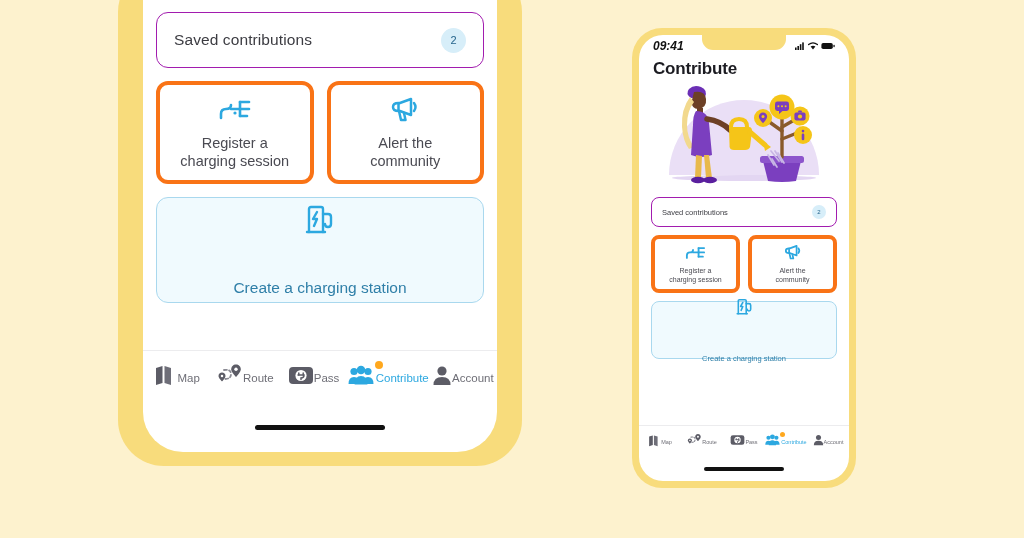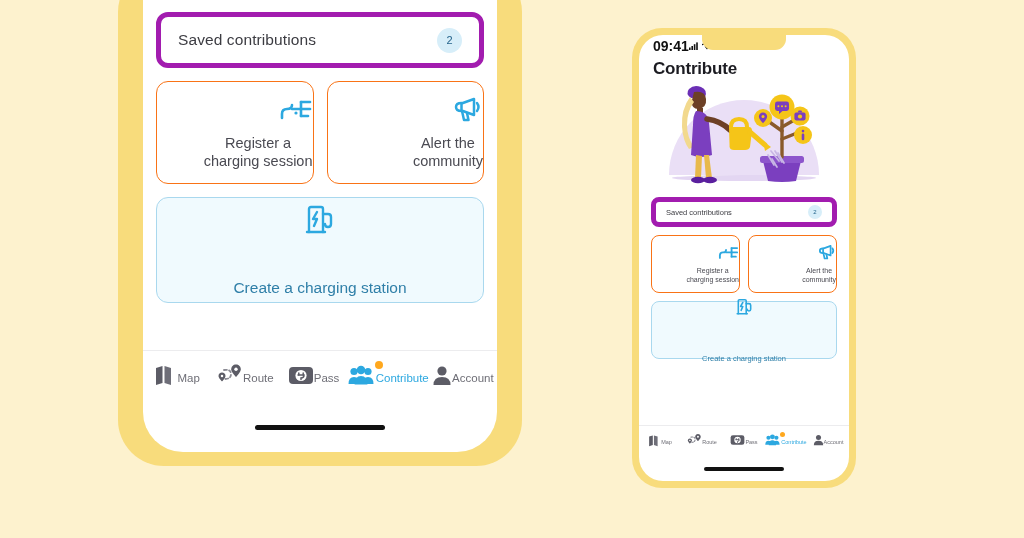--- a/index.html
+++ b/index.html
@@ -29,21 +29,21 @@
     overflow: hidden;
   }
   #phone-large-content {
     position: absolute; left: 0; top: 0; right: 0;
     padding: 12px 13px 0 13px;
   }
 
   
   .saved-card {
     background: #fff;
-    border: 5px solid #a21caf;
+    border: 1px solid #a21caf;
     border-radius: 12px;
     display: flex;
     align-items: center;
     justify-content: space-between;
   }
   #lg-saved { height: 56px; padding: 0 17px; margin-bottom: 13px; }
   #lg-saved .saved-label { font-size: 15.5px; color: #3C3C42; letter-spacing: .1px; }
   .badge {
     background: #D7EEF9;
     color: #26658C;
@@ -51,24 +51,24 @@
     display: flex; align-items: center; justify-content: center;
     font-size: 11px;
   }
   #lg-saved .badge { width: 25px; height: 25px; }
 
   
   .duo-row { display: flex; gap: 13px; }
   .action-card {
     flex: 1;
     background: #fff;
-    border: 1px solid #f97316;
+    border: 4px solid #f97316;
     border-radius: 12px;
     display: flex; flex-direction: column;
-    align-items: flex-end; justify-content: center;
+    align-items: center; justify-content: center;
   }
   #lg-duo .action-card { height: 103px; }
   .action-card .ico { margin-bottom: 9px; height: 30px; display:flex; align-items:center; }
   .action-card .lbl {
     font-size: 14.5px; color: #4A4A52; text-align: center;
     line-height: 1.26;
   }
 
   
   .create-card {
@@ -132,21 +132,22 @@
   #notch {
     position: absolute; top: 0; left: 50%; transform: translateX(-50%);
     width: 84px; height: 15px;
     background: #F8DC7C;
     border-bottom-left-radius: 11px;
     border-bottom-right-radius: 11px;
     z-index: 5;
   }
   #statusbar {
     height: 22px; display: flex; align-items: center;
-    padding: 0 14px; font-size: 14px; color: #111; font-weight: bold;
+    justify-content: space-between;
+    padding: 0 14px; font-size: 12px; color: #111; font-weight: bold; font-style: italic;
   }
   #statusbar .sb-right { display: flex; align-items: center; gap: 3px; }
   #sm-title {
     font-size: 17px; font-weight: bold; color: #1C1C22;
     padding: 2px 14px 0 14px; letter-spacing: -.2px;
   }
   #illus-wrap {
     height: 112px; margin: 2px 6px 4px 6px;
     display: flex; align-items: center; justify-content: center;
   }

